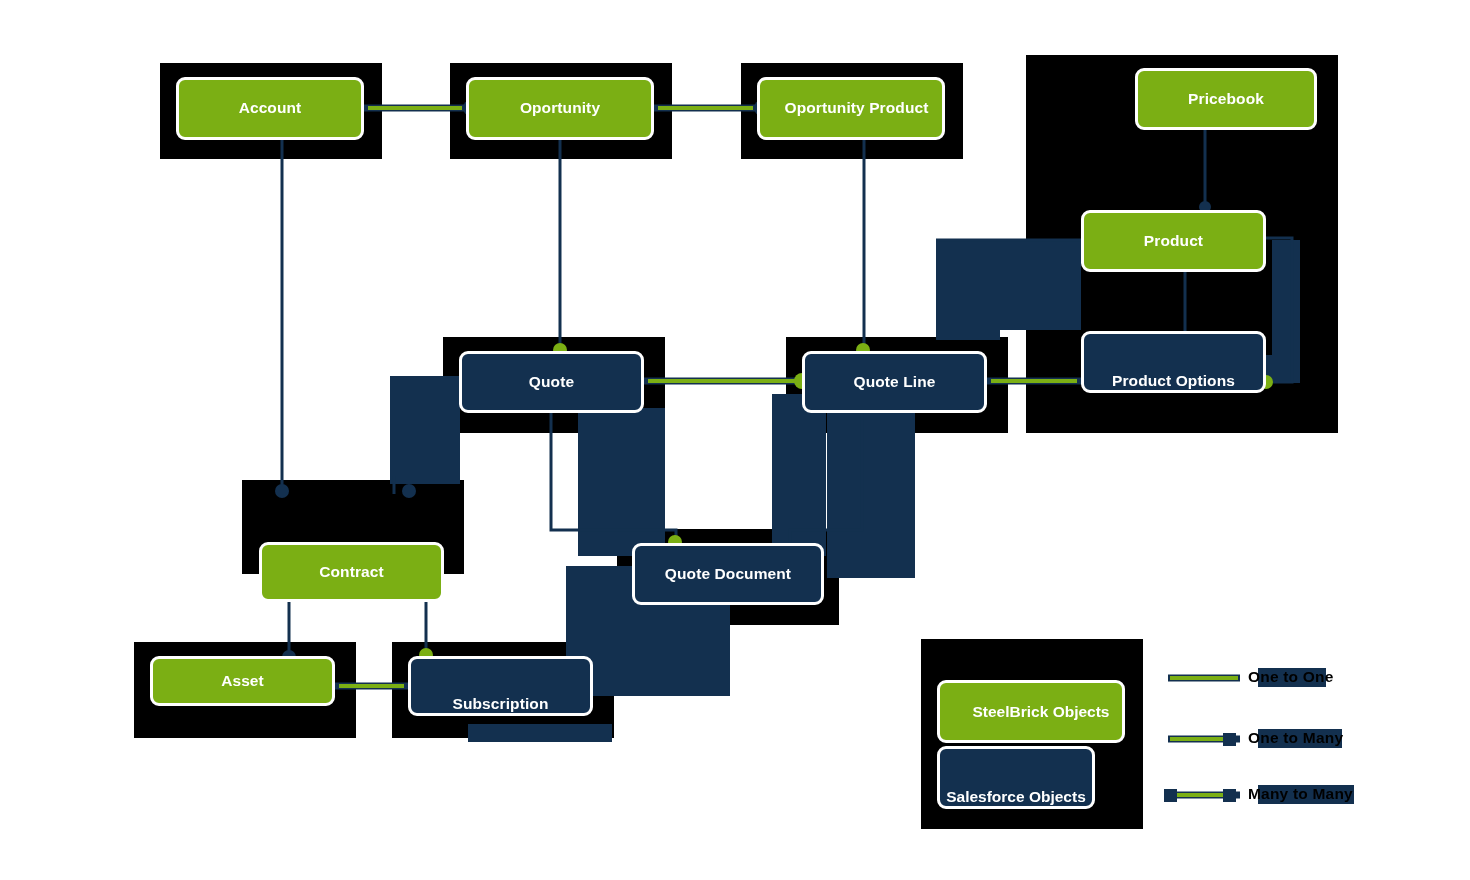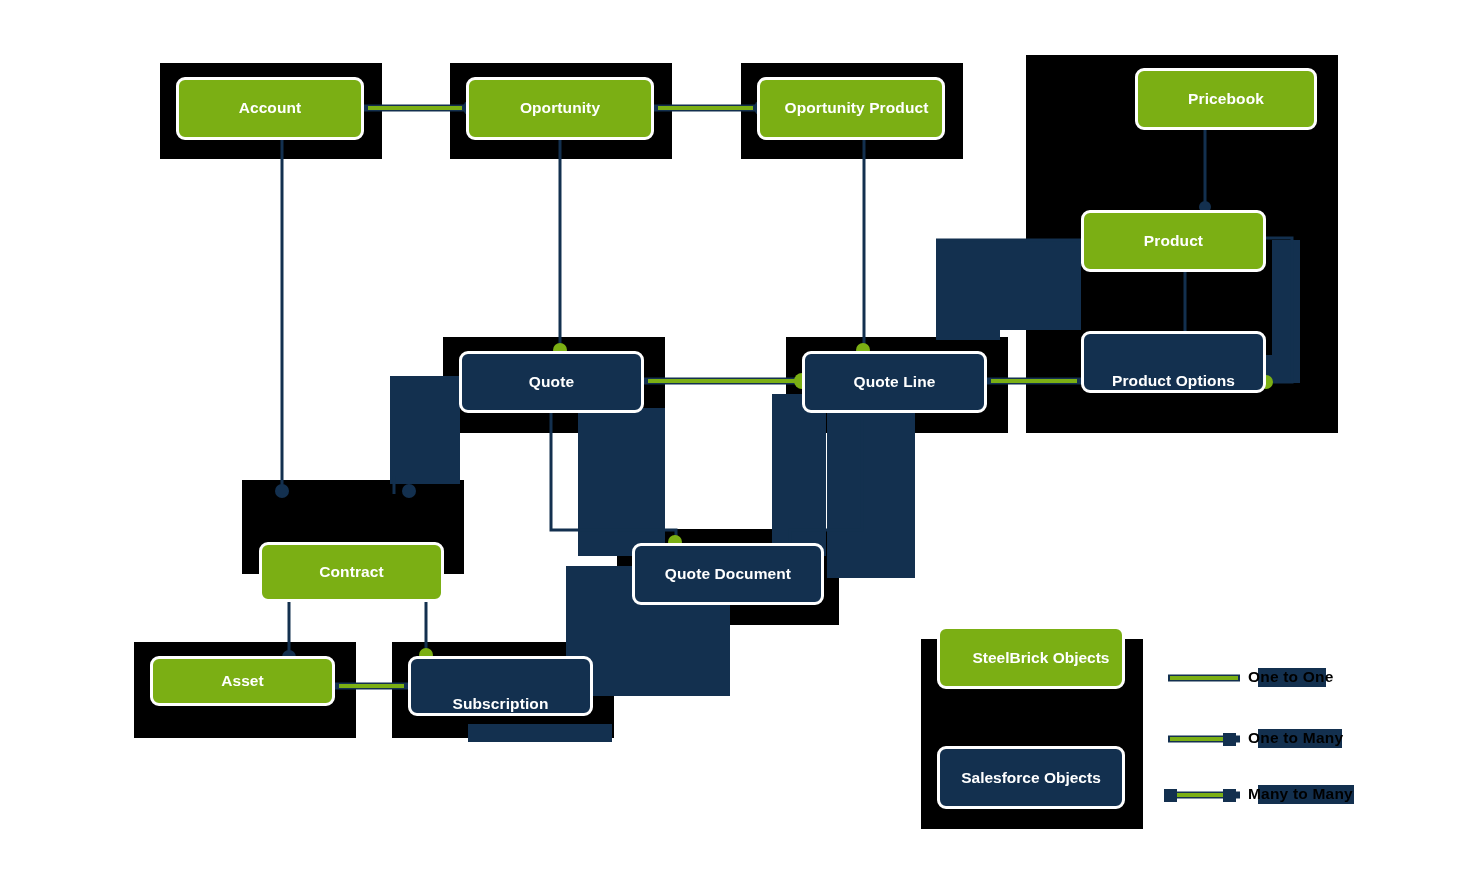--- a/index.html
+++ b/index.html
@@ -237,25 +237,25 @@
   </div>
 
   <div class="node green" style="left:150px;top:656px;width:185px;height:50px;">
     <span class="lbl">Asset</span>
   </div>
 
   <div class="node navy" style="left:408px;top:656px;width:185px;height:60px;align-items:flex-end;">
     <span class="lbl">Subscription</span>
   </div>
 
-  <div class="legend-key green" style="left:937px;top:626px;width:188px;height:63px;padding-left:20px;">
+  <div class="legend-key green" style="left:937px;top:680px;width:188px;height:63px;padding-left:20px;">
     <span>SteelBrick Objects</span>
   </div>
 
-  <div class="legend-key navy" style="left:937px;top:746px;width:188px;height:63px;">
+  <div class="legend-key navy" style="left:937px;top:746px;width:158px;height:63px;align-items:flex-end;">
     <span>Salesforce Objects</span>
   </div>
 
   <div class="legend-artifact" style="left:1258px;top:668px;width:68px;height:19px;"></div>
   <div class="legend-artifact" style="left:1258px;top:729px;width:84px;height:19px;"></div>
   <div class="legend-artifact" style="left:1258px;top:785px;width:96px;height:19px;"></div>
 
   <div class="legend-label" style="left:1248px;top:668px;">One to One</div>
 
   <div class="legend-label" style="left:1248px;top:729px;">One to Many</div>

